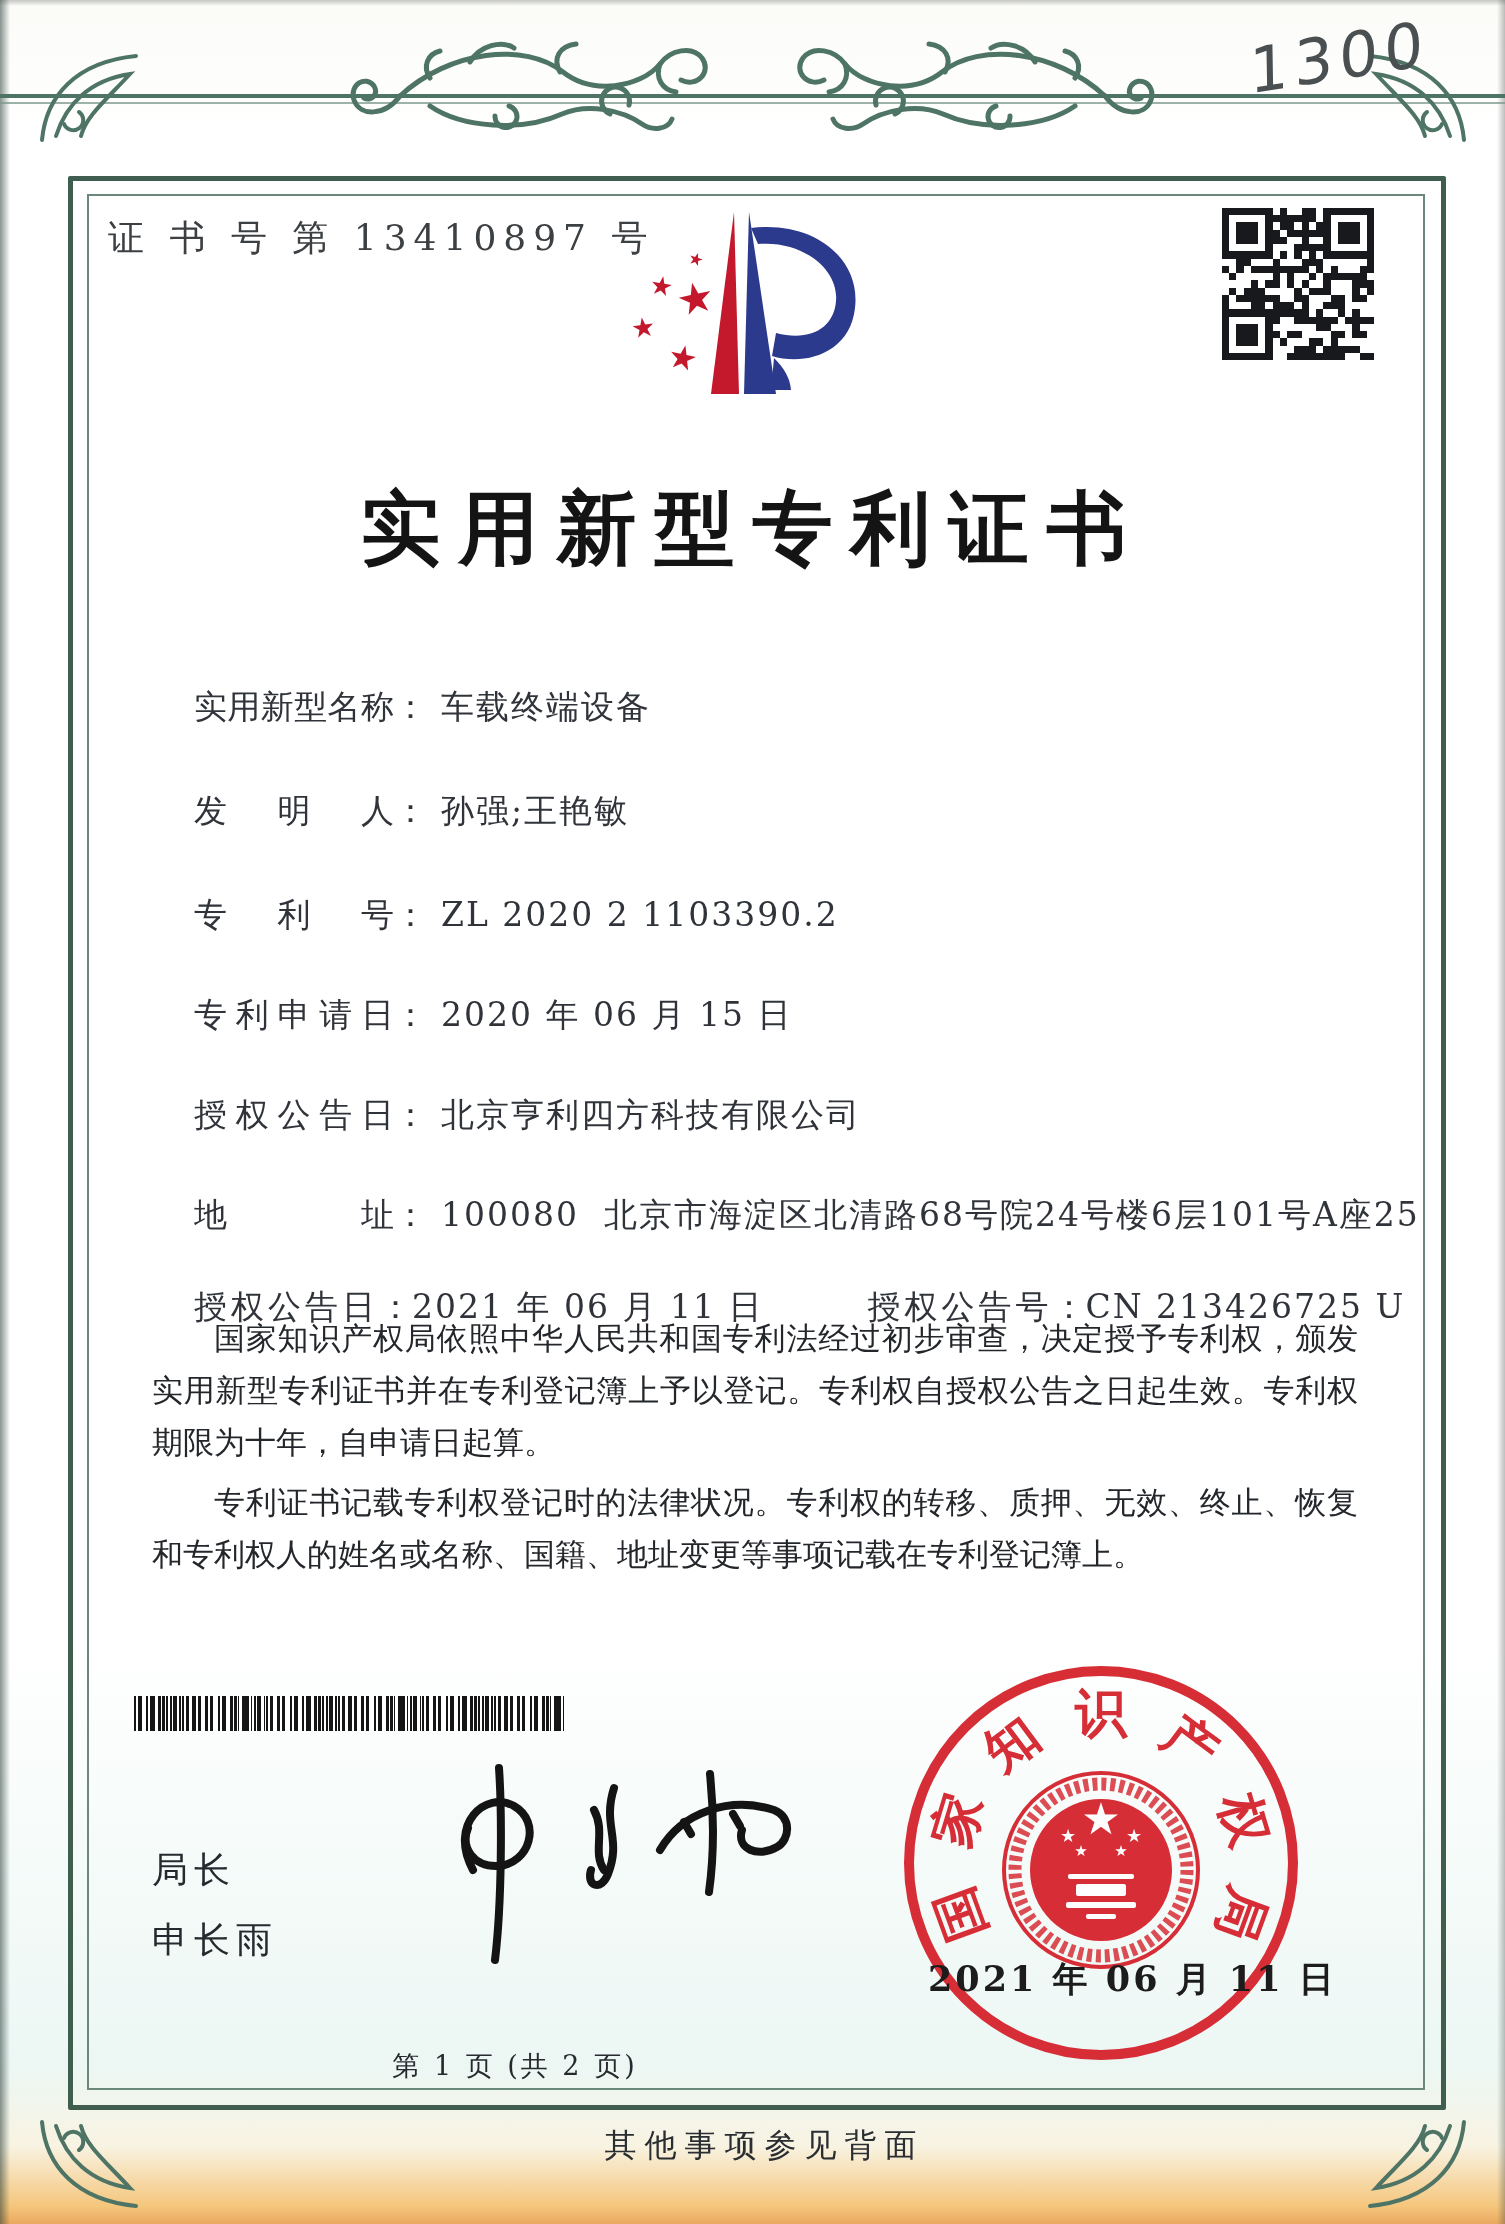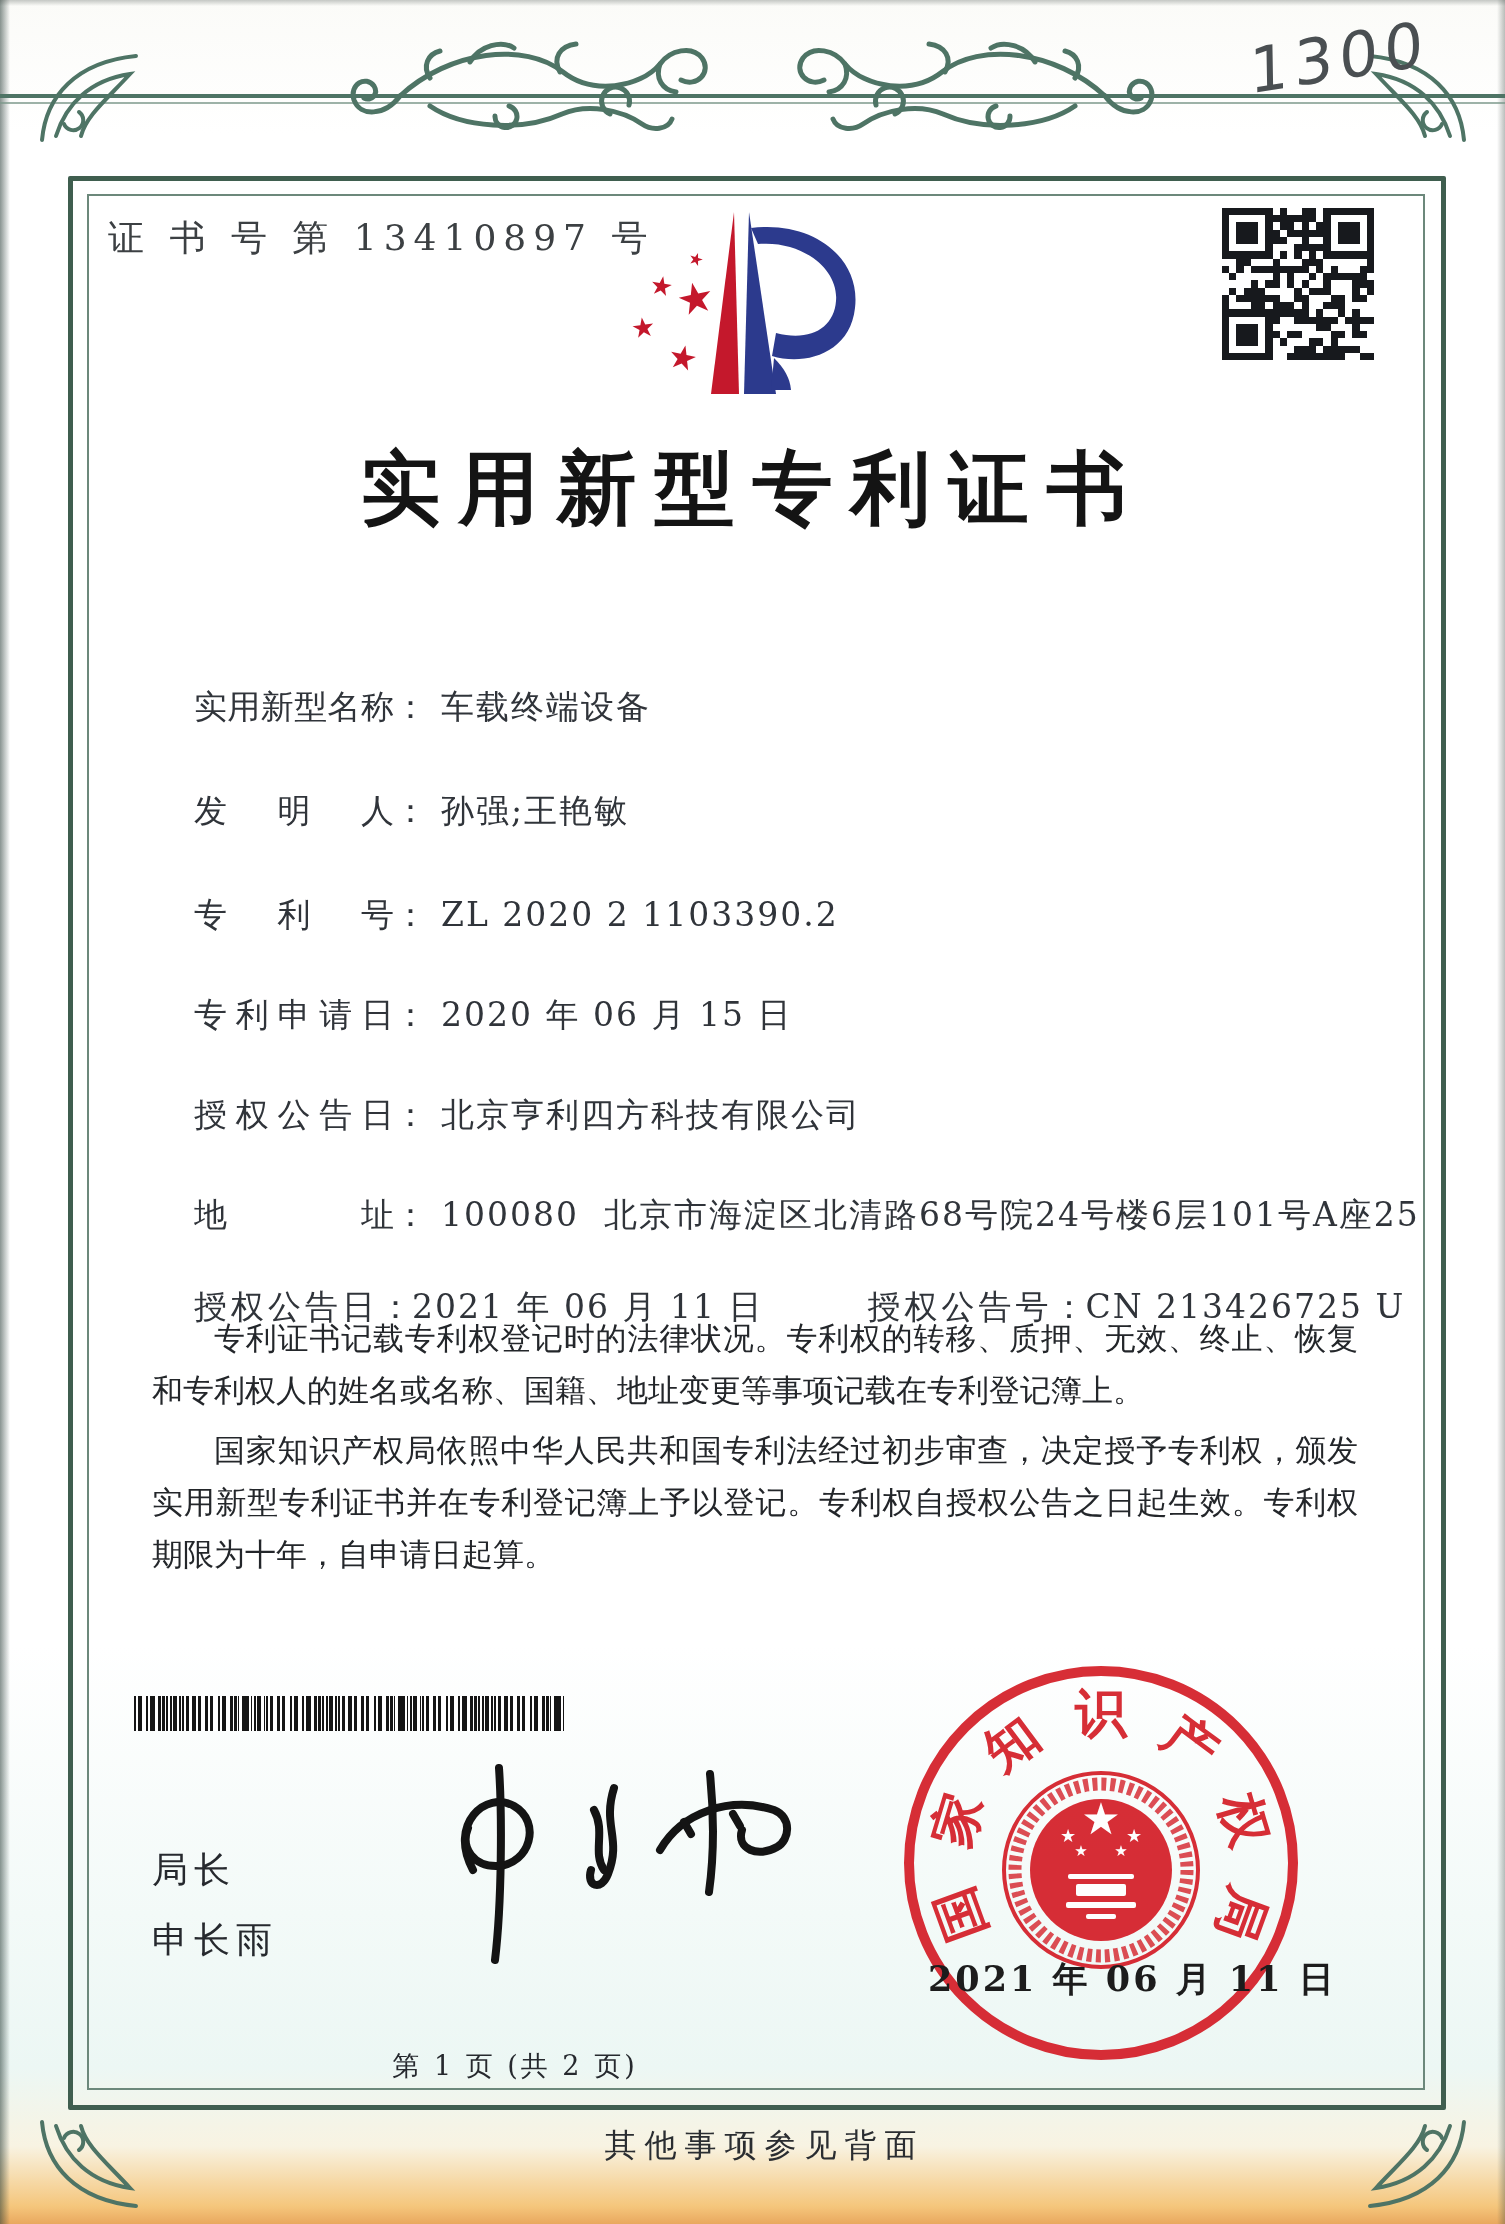--- a/index.html
+++ b/index.html
@@ -27,21 +27,21 @@
 
   .handwritten-note{position:absolute;left:1248px;top:18px;width:220px;
     font-family:"DejaVu Sans","Liberation Sans",sans-serif;
     font-size:62px;color:#4a4f52;transform:rotate(-9deg) skewX(-8deg);letter-spacing:6px;}
 
   .cert-no{position:absolute;left:108px;top:214px;font-size:36px;color:#3c4043;letter-spacing:7px;}
 
   .logo{position:absolute;left:598px;top:182px;width:352px;height:258px;}
   .qr{position:absolute;left:1222px;top:208px;width:152px;height:152px;}
 
-  .page-title{position:absolute;left:0;top:436px;width:100%;text-align:center;
+  .page-title{position:absolute;left:0;top:476px;width:100%;text-align:center;
     font-size:80px;font-weight:bold;color:#141414;letter-spacing:18px;}
 
   .field-row{position:absolute;left:152px;font-size:33px;color:#30343a;white-space:pre;}
   .flabel{display:inline-block;width:200px;text-align:justify;text-align-last:justify;vertical-align:bottom;}
   .fcolon{display:inline-block;margin-right:14px;}
   .fvalue{white-space:pre-wrap;letter-spacing:2px;}
   .row-0{top:646px;} .row-1{top:750px;} .row-2{top:854px;}
   .row-3{top:954px;} .row-4{top:1054px;} .row-5{top:1154px;}
   .grant-row{position:absolute;left:152px;top:1246px;font-size:33px;color:#30343a;white-space:pre;}
   .grant-no{margin-left:104px;}
@@ -421,22 +421,22 @@
   </div>
   <div class="field-row row-5">
     <span class="flabel">地址</span><span class="fcolon">：</span><span class="fvalue">100080  北京市海淀区北清路68号院24号楼6层101号A座25</span>
   </div>
 
   <div class="grant-row">
     <span class="glabel">授权公告日</span><span>：</span><span class="fvalue">2021 年 06 月 11 日</span><span class="grant-no"></span><span class="glabel">授权公告号</span><span>：</span><span class="fvalue">CN 213426725 U</span>
   </div>
 
   <div class="body-text">
+    <p>国家知识产权局依照中华人民共和国专利法经过初步审查，决定授予专利权，颁发实用新型专利证书并在专利登记簿上予以登记。专利权自授权公告之日起生效。专利权期限为十年，自申请日起算。</p>
     <p>专利证书记载专利权登记时的法律状况。专利权的转移、质押、无效、终止、恢复和专利权人的姓名或名称、国籍、地址变更等事项记载在专利登记簿上。</p>
-    <p>国家知识产权局依照中华人民共和国专利法经过初步审查，决定授予专利权，颁发实用新型专利证书并在专利登记簿上予以登记。专利权自授权公告之日起生效。专利权期限为十年，自申请日起算。</p>
   </div>
 
   <div class="barcode"></div>
 
   <div class="signer-role">局长</div>
   <div class="signer-name">申长雨</div>
 
   <svg class="signature" viewBox="0 0 430 230">
     <g fill="none" stroke="#141414" stroke-width="8" stroke-linecap="round">
       <path d="M95,118 C70,72 108,38 136,54 C164,70 152,112 120,114 C96,115 82,96 90,76"></path>

